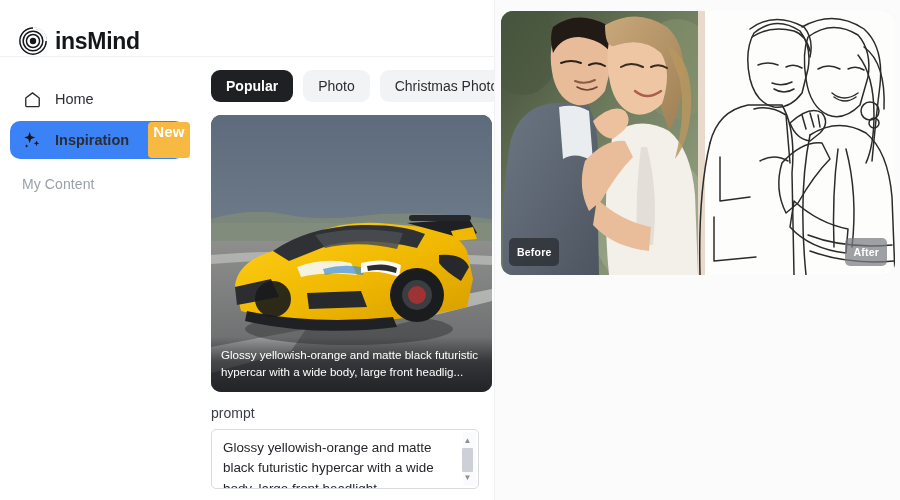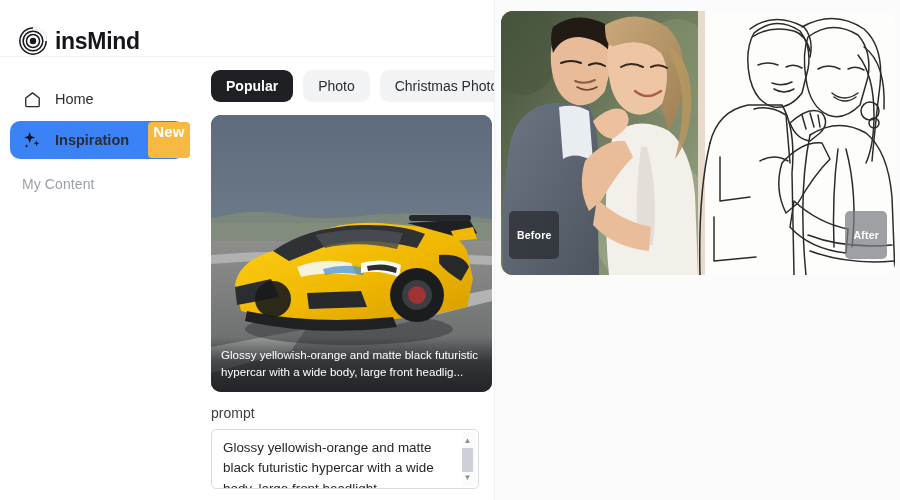--- a/index.html
+++ b/index.html
@@ -91,22 +91,22 @@
   #right-panel {
     position:absolute; left:494px; top:0; width:406px; height:500px;
     background:#fbfbfc; border-left:1px solid #f0f1f3;
   }
   #preview-row {
     position:absolute; left:6px; top:11px; width:394px; height:264px;
     border-radius:12px; overflow:hidden; display:flex; background:#e9eaec;
   }
   .preview-half { position:relative; width:50%; height:100%; overflow:hidden; }
   .ba-badge {
-    position:absolute; bottom:16px; font-size:10.5px; color:#ffffff;
-    background: rgba(40,42,47,.72); padding: 18px 8px; border-radius:5px;
+    position:absolute; bottom:9px; font-size:10.5px; color:#ffffff;
+    background: rgba(40,42,47,.72); padding: 8px 8px; border-radius:5px;
     font-weight:600; letter-spacing:.2px;
   }
   .ba-badge.before { left:8px; }
   .ba-badge.after { right:8px; background: rgba(120,124,130,.72); }
 </style>
 </head>
 <body>
 
 <div id="app">
 

